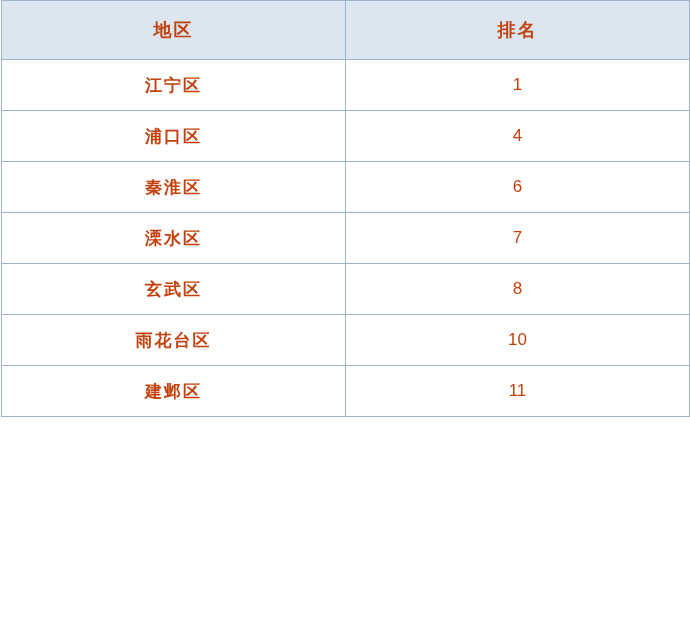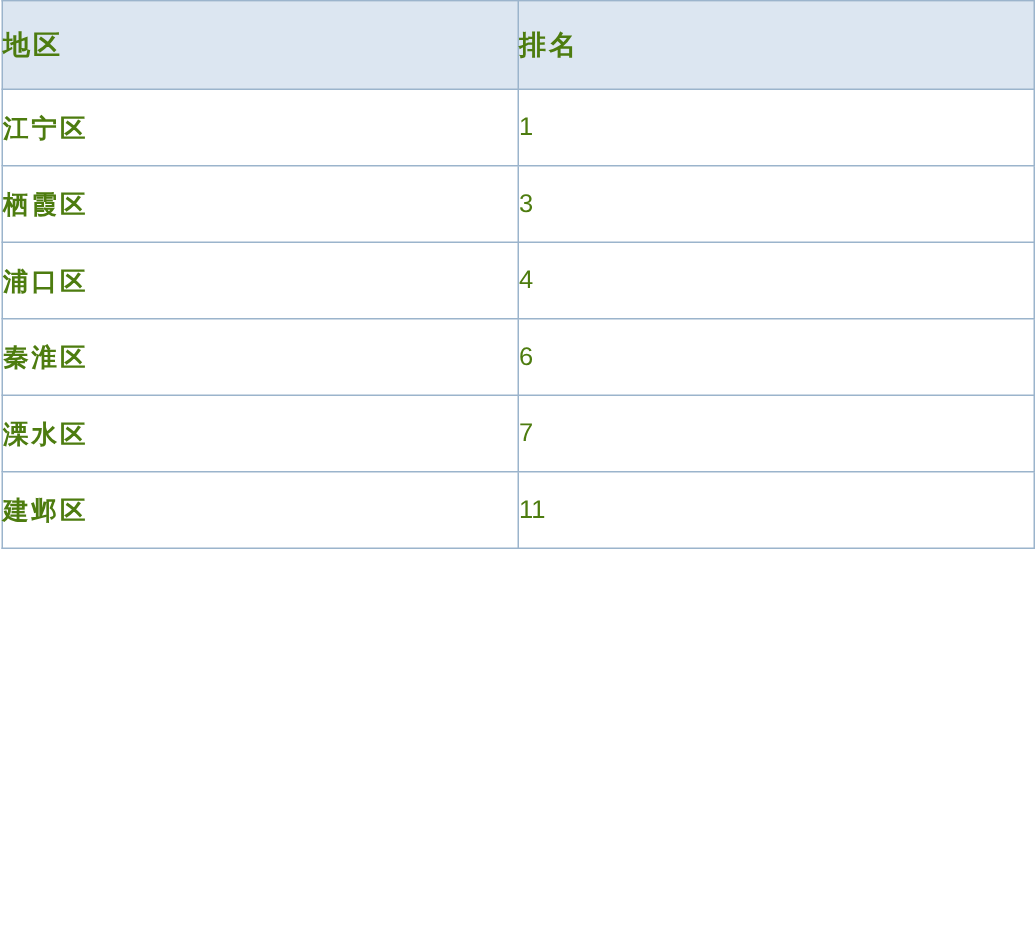--- a/index.html
+++ b/index.html
@@ -23,26 +23,26 @@
     width: 688px;
     margin: 0 1px;
     table-layout: fixed;
   }
   table.rank-table col.col-region { width: 344px; }
   table.rank-table col.col-rank { width: 344px; }
 
   table.rank-table th,
   table.rank-table td {
     border: 1px solid #9bb4cc;
-    text-align: left;
+    text-align: center;
     vertical-align: middle;
     padding: 0;
     height: 50px;
     font-size: 17px;
-    color: #4d7c0f;
+    color: #c2410c;
     font-weight: normal;
   }
   table.rank-table thead th {
     background: #dce6f1;
     font-weight: bold;
     font-size: 18px;
     height: 58px;
     letter-spacing: 2px;
   }
   table.rank-table tbody td {
@@ -70,34 +70,38 @@
         <th>地区</th>
         <th>排名</th>
       </tr>
     </thead>
     <tbody>
       <tr>
         <td class="region">江宁区</td>
         <td class="rank">1</td>
       </tr>
       <tr>
-        <td class="region">栖霞区</td>
-        <td class="rank">3</td>
-      </tr>
-      <tr>
         <td class="region">浦口区</td>
         <td class="rank">4</td>
       </tr>
       <tr>
         <td class="region">秦淮区</td>
         <td class="rank">6</td>
       </tr>
       <tr>
         <td class="region">溧水区</td>
         <td class="rank">7</td>
       </tr>
       <tr>
+        <td class="region">玄武区</td>
+        <td class="rank">8</td>
+      </tr>
+      <tr>
+        <td class="region">雨花台区</td>
+        <td class="rank">10</td>
+      </tr>
+      <tr>
         <td class="region">建邺区</td>
         <td class="rank">11</td>
       </tr>
     </tbody>
   </table>
 </div>
 
 </body></html>

